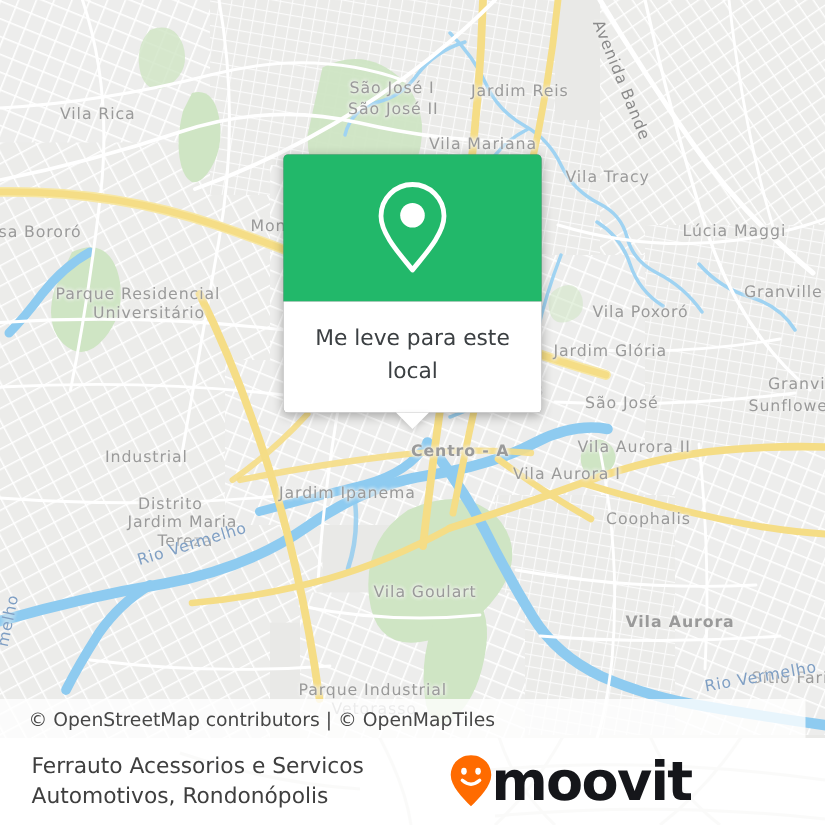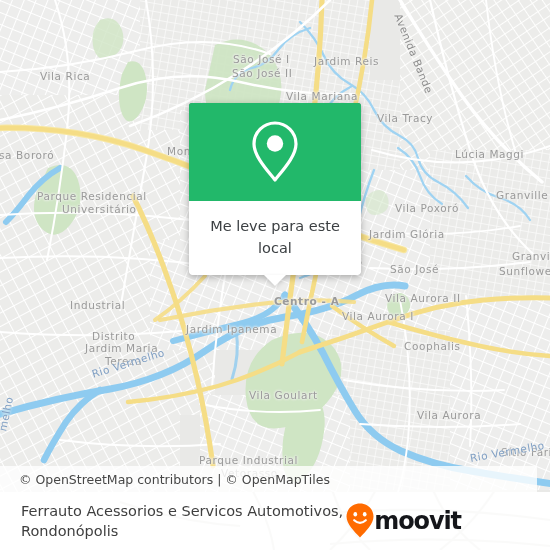--- a/index.html
+++ b/index.html
@@ -136,21 +136,21 @@
     max-width: 360px;
   }
   #logo {
     flex: 0 0 auto;
     display: flex; align-items: center;
     margin-right: 6px;
   }
   #logo-word {
     color: #15161a;
     font-family: "DejaVu Sans", sans-serif;
-    font-size: 24px;
+    font-size: 36px;
     font-weight: bold;
     letter-spacing: -1.1px;
     margin-left: -1px;
     line-height: 31px;
   }
 </style>
 </head>
 <body>
 
 <div id="page">
@@ -296,21 +296,21 @@
       <div class="maplabel" style="left:385px; top:292px;">Vila Aurora II</div>
       <div class="maplabel" style="left:342px; top:310px;">Vila Aurora I</div>
       <div class="maplabel" style="left:404px; top:340px;">Coophalis</div>
       <div class="maplabel" style="left:274px; top:295px;font-weight:bold;">Centro - A</div>
       <div class="maplabel" style="left:186px; top:323px;">Jardim Ipanema</div>
       <div class="maplabel" style="left:92px;  top:286px;margin-top:44px;">Distrito</div>
       <div class="maplabel" style="left:70px;  top:299px;">Industrial</div>
       <div class="maplabel" style="left:85px;  top:342px;">Jardim Maria</div>
       <div class="maplabel" style="left:105px; top:355px;">Tereza</div>
       <div class="maplabel" style="left:249px; top:389px;">Vila Goulart</div>
-      <div class="maplabel" style="left:417px; top:409px;">Vila Aurora</div>
+      <div class="maplabel" style="left:417px; top:409px;font-weight:bold;">Vila Aurora</div>
       <div class="maplabel" style="left:501px; top:446px;">Sítio Fari</div>
       <div class="maplabel" style="left:199px; top:454px;">Parque Industrial</div>
       <div class="maplabel" style="left:221px; top:467px;">Vetorasso</div>
 
       <div class="riverlabel" style="left:92px;  top:368px; transform:rotate(-17deg); transform-origin:left center;">Rio Vermelho</div>
       <div class="riverlabel" style="left:470px; top:452px; transform:rotate(-10deg); transform-origin:left center;">Rio Vermelho</div>
       <div class="riverlabel" style="left:2px;   top:425px; transform:rotate(-78deg); transform-origin:left center;">melho</div>
 
       <div class="roadlabel" style="left:398px; top:8px; transform:rotate(68deg); transform-origin:left center;">Avenida Bande</div>
     </div>

